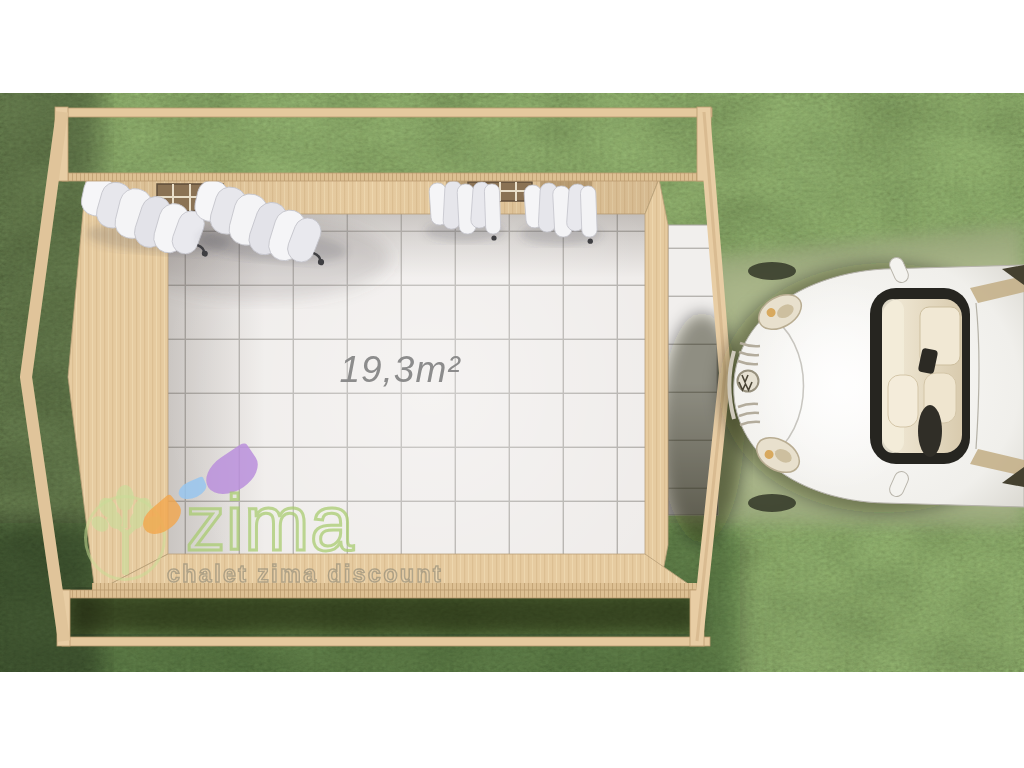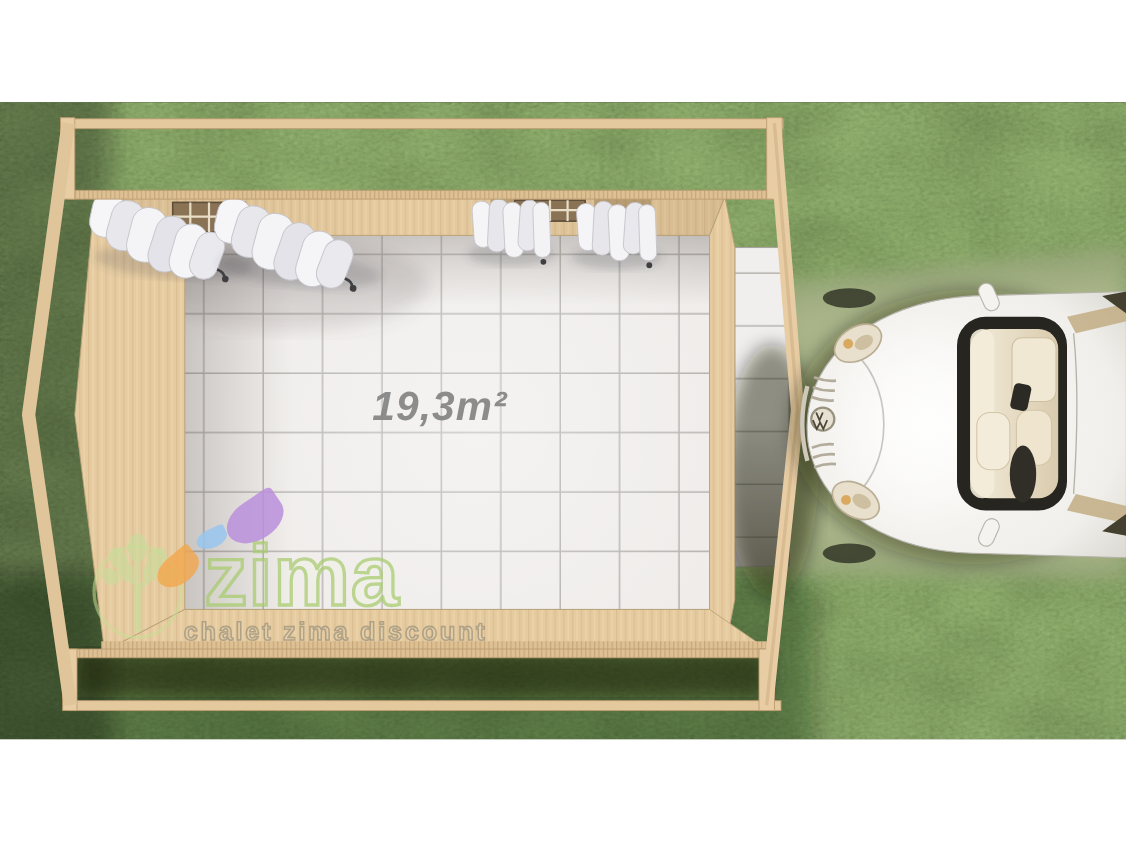--- a/index.html
+++ b/index.html
@@ -2,34 +2,34 @@
 <html><head>
 <meta charset="utf-8">
 <style>
   html,body{margin:0;padding:0;background:#fff;}
   #page{position:relative;width:1024px;height:768px;background:#ffffff;overflow:hidden;
         font-family:"Liberation Sans", sans-serif;}
   #photo{position:absolute;left:0;top:93px;width:1024px;height:579px;overflow:hidden;background:#3a4522;}
   #photo svg{position:absolute;left:0;top:0;}
   
   #area-label{position:absolute;left:300px;top:349px;width:200px;text-align:center;
-    font-size:37px;font-weight:bold;font-style:italic;color:#848484;letter-spacing:1px;opacity:.92;}
+    font-size:37px;font-weight:normal;font-style:italic;color:#848484;letter-spacing:1px;opacity:.92;}
   
   .wm{position:absolute;pointer-events:none;}
   #wm-circle{left:84px;top:495px;width:76px;height:80px;border:3px solid rgba(200,220,150,.55);
     border-radius:50%;}
   #wm-tree{left:90px;top:470px;}
   .leaf{position:absolute;border-radius:50% 50% 50% 50%/60% 60% 40% 40%;}
   #leaf-orange{left:141px;top:504px;width:42px;height:27px;background:rgba(242,166,76,.8);
     border-radius:50% 10% 50% 60%;transform:rotate(-40deg);}
   #leaf-blue{left:178px;top:481px;width:29px;height:17px;background:rgba(152,198,238,.85);
     border-radius:55% 15% 55% 60%;transform:rotate(-24deg);}
   #leaf-purple{left:204px;top:454px;width:56px;height:37px;background:rgba(186,143,220,.85);
     border-radius:55% 12% 55% 60%;transform:rotate(-34deg);}
-  #wm-brand{left:186px;top:484px;font-size:78px;font-weight:bold;letter-spacing:1px;line-height:1;
+  #wm-brand{left:186px;top:484px;font-size:78px;font-weight:normal;letter-spacing:1px;line-height:1;
     color:rgba(235,245,215,.14);text-align:center;-webkit-text-stroke:3px rgba(166,202,108,.72);}
   #wm-tagline{left:167px;top:561px;font-size:23px;font-weight:bold;letter-spacing:2.5px;
     color:rgba(235,230,215,.12);-webkit-text-stroke:1.4px rgba(145,140,120,.66);}
 </style>
 </head>
 <body>
 
 <div id="page">
 
   <div id="photo">

